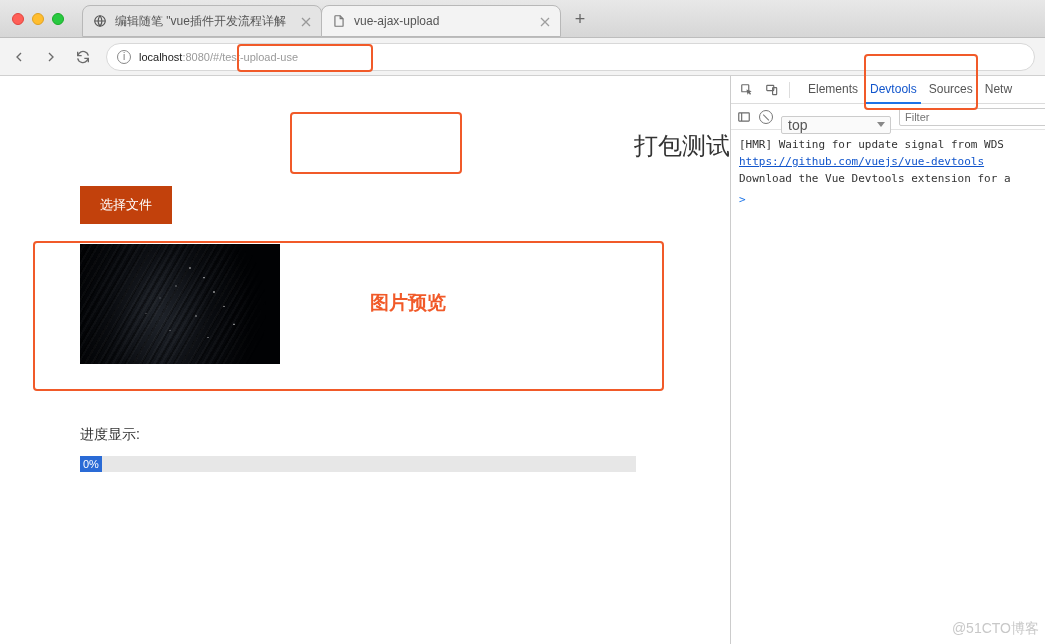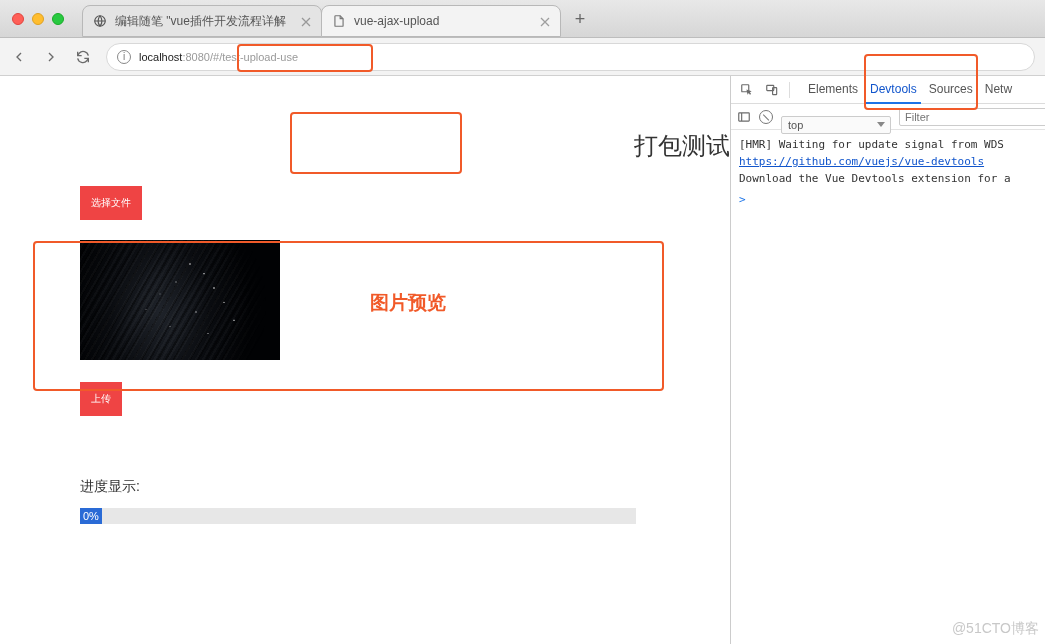--- a/index.html
+++ b/index.html
@@ -86,22 +86,22 @@
 
     
     .content {
       position:absolute; left:0; top:76px; width:730px; bottom:0;
     }
     .page-title {
       text-align:right; font-size:24px; font-weight:500; color:#333;
       margin-top:54px;
     }
     .green-btn {
-      background:#ef4444; color:#fff; border:none;
-      font-size:10px; padding:10px 11px; cursor:pointer;
+      background:#c2410c; color:#fff; border:none;
+      font-size:13px; padding:10px 20px; cursor:pointer;
       margin-left:80px;
     }
     .block-select{ margin-top:24px;}
     .image-preview{
       margin:20px 0 10px 80px;
       width:200px; height:120px; position:relative; overflow:hidden;
       background: radial-gradient(ellipse 45% 110% at 40% 60%, #1f232a 0%, #0a0c10 55%, #010204 100%);
     }
     .image-preview::before, .image-preview::after{
       content:""; position:absolute; inset:0;
@@ -155,21 +155,21 @@
     .dt-tabs{display:flex; gap:4px; margin-left:4px; font-size:12px; color:#555;}
     .dt-tab{ padding:6px 4px; cursor:pointer;}
     .dt-tab.active{ color:#1155cc; border-bottom:2px solid #1a73e8;}
     .dt-subrow{
       height:26px; display:flex; align-items:center; border-bottom:1px solid #e3e3e3;
       padding:0 6px; gap:8px; color:#555;
     }
     .select-ctx{
       border:1px solid #ccc; border-radius:2px; background:#fafafa;
       height:18px; display:flex; align-items:center; padding:0 16px 0 6px; position:relative;
-      color:#555; font-size:11px; min-width:110px;margin-top:16px;
+      color:#555; font-size:14px; min-width:110px;margin-top:16px;
     }
     .select-ctx::after{
       content:""; position:absolute; right:5px; width:0;height:0;
       border-left:4px solid transparent;border-right:4px solid transparent;border-top:5px solid #888;
     }
     .filter-input{
       border:1px solid #ccc; border-radius:2px; height:18px; padding:0 5px;
       font-size:11px; flex:1; color:#888;
     }
     .dt-console{ padding:6px 8px; font-family:Menlo, Consolas, monospace; font-size:11px; color:#333; line-height:1.55;}
@@ -256,23 +256,20 @@
 
 <div class="content">
   <div class="page-title">打包测试</div>
 
   <div class="block-select">
     <button class="green-btn">选择文件</button>
   </div>
 
   <div class="image-preview"></div>
 
-  <div class="block-upload">
-    <button class="green-btn">上传</button>
-  </div>
 
   <div class="progress-wrap">
     <div class="progress-label">进度显示:</div>
     <div class="progress-bar">
       <span class="progress-text">0%</span>
     </div>
   </div>
 </div>
 
 <div class="devtools">

